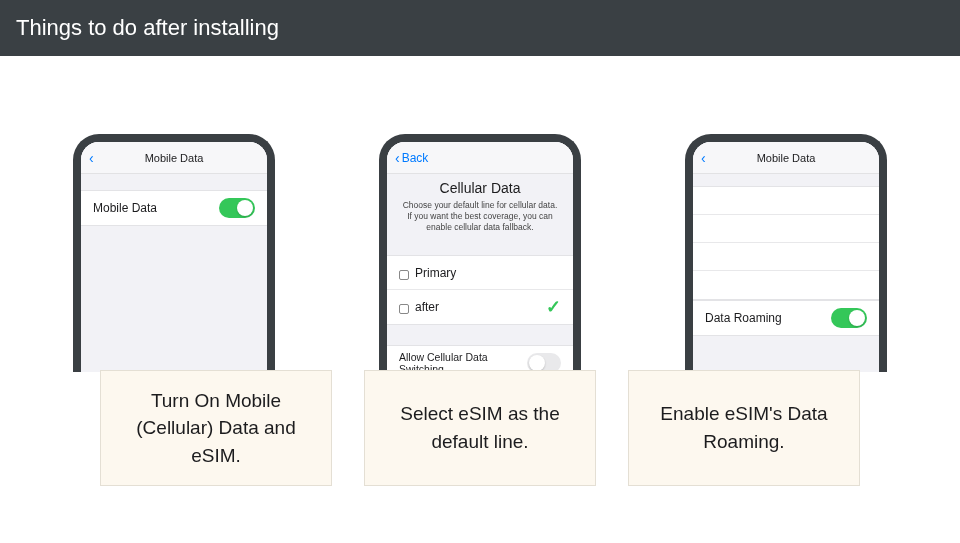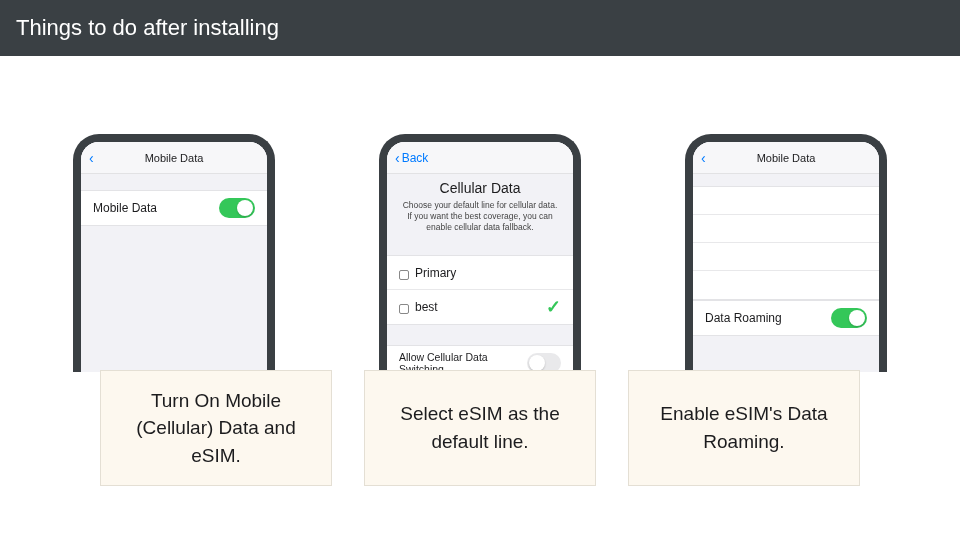--- a/index.html
+++ b/index.html
@@ -225,21 +225,21 @@
           <div class="row">
             <span class="tag">
                 <span class="tag-box"></span>
                 <span>Primary</span>
               </span>
             <span></span>
           </div>
           <div class="row">
             <span class="tag">
                 <span class="tag-box"></span>
-                <span>best</span>
+                <span>after</span>
               </span>
             <span class="check">✓</span>
           </div>
         </div>
         <div class="list-group" style="margin-top:20px;">
           <div class="row">
             <span style="font-size:10.5px;">Allow Cellular Data Switching</span>
             <span class="toggle off">
                 <span class="knob"></span>
               </span>

